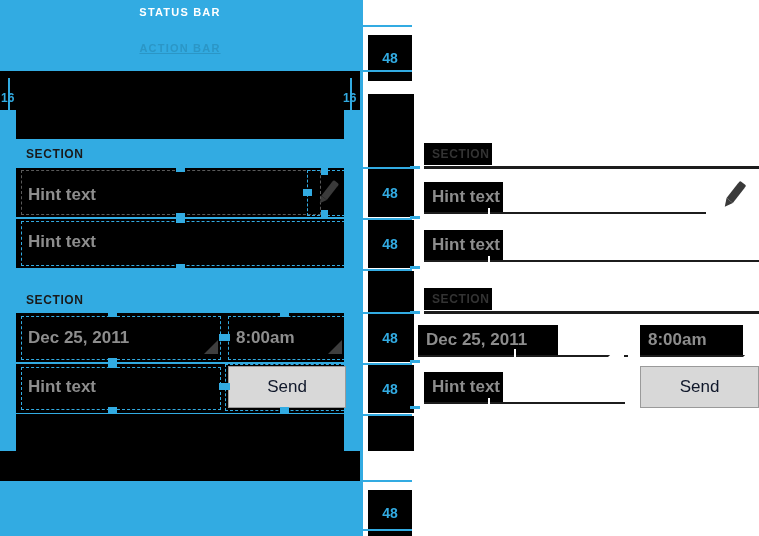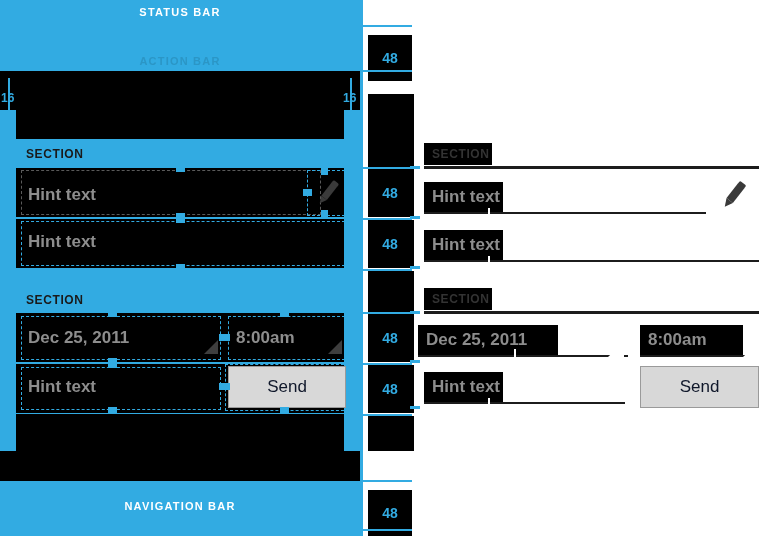--- a/index.html
+++ b/index.html
@@ -13,21 +13,21 @@
 
   .blue{position:absolute;background:#32abe2;}
   .blk{position:absolute;background:#000000;}
 
   
   .statusbar{left:0;top:0;width:360px;height:26px;}
   .actionbar{left:0;top:26px;width:360px;height:45px;}
   .bar-label{position:absolute;width:360px;text-align:center;
              font-size:11px;font-weight:bold;letter-spacing:1.2px;}
   .status-label{top:6px;color:#ffffff;}
-  .action-label{top:55px;color:#2b96c6;}
+  .action-label{top:42px;color:#2b96c6;text-decoration:underline;}
 
   
   .gap-top{left:0;top:71px;width:360px;height:68px;}
 
   
   .keyline-l{left:0;top:110px;width:16px;height:29px;}
   .keyline-r{left:344px;top:110px;width:16px;height:29px;}
   .kl-tick-l{left:8px;top:78px;width:2px;height:32px;}
   .kl-tick-r{left:350px;top:78px;width:2px;height:32px;}
   .kl-num{position:absolute;top:91px;font-size:12px;font-weight:bold;
@@ -151,21 +151,20 @@
     <div class="dash" style="left:225px;top:364px;width:124px;height:47px;"></div>
     <div class="handle" style="left:108px;top:361px;width:9px;height:7px;"></div>
     <div class="handle" style="left:108px;top:407px;width:9px;height:7px;"></div>
     <div class="handle" style="left:219px;top:383px;width:11px;height:7px;"></div>
     <div class="handle" style="left:280px;top:407px;width:9px;height:7px;"></div>
 
     <div class="blk" style="left:16px;top:414px;width:328px;height:37px;"></div>
     <div class="blk" style="left:0px;top:451px;width:360px;height:30px;"></div>
 
     <div class="blue navbar"></div>
-    <div class="nav-label">NAVIGATION BAR</div>
   </div>
 
   <div class="measure">
     <div class="mspine"></div>
 
     <div class="mline" style="top:25px;"></div>
     <div class="mbadge" style="top:35px;">48</div>
     <div class="mline" style="top:70px;"></div>
 
     <div class="mblock" style="top:94px;height:74px;"></div>

